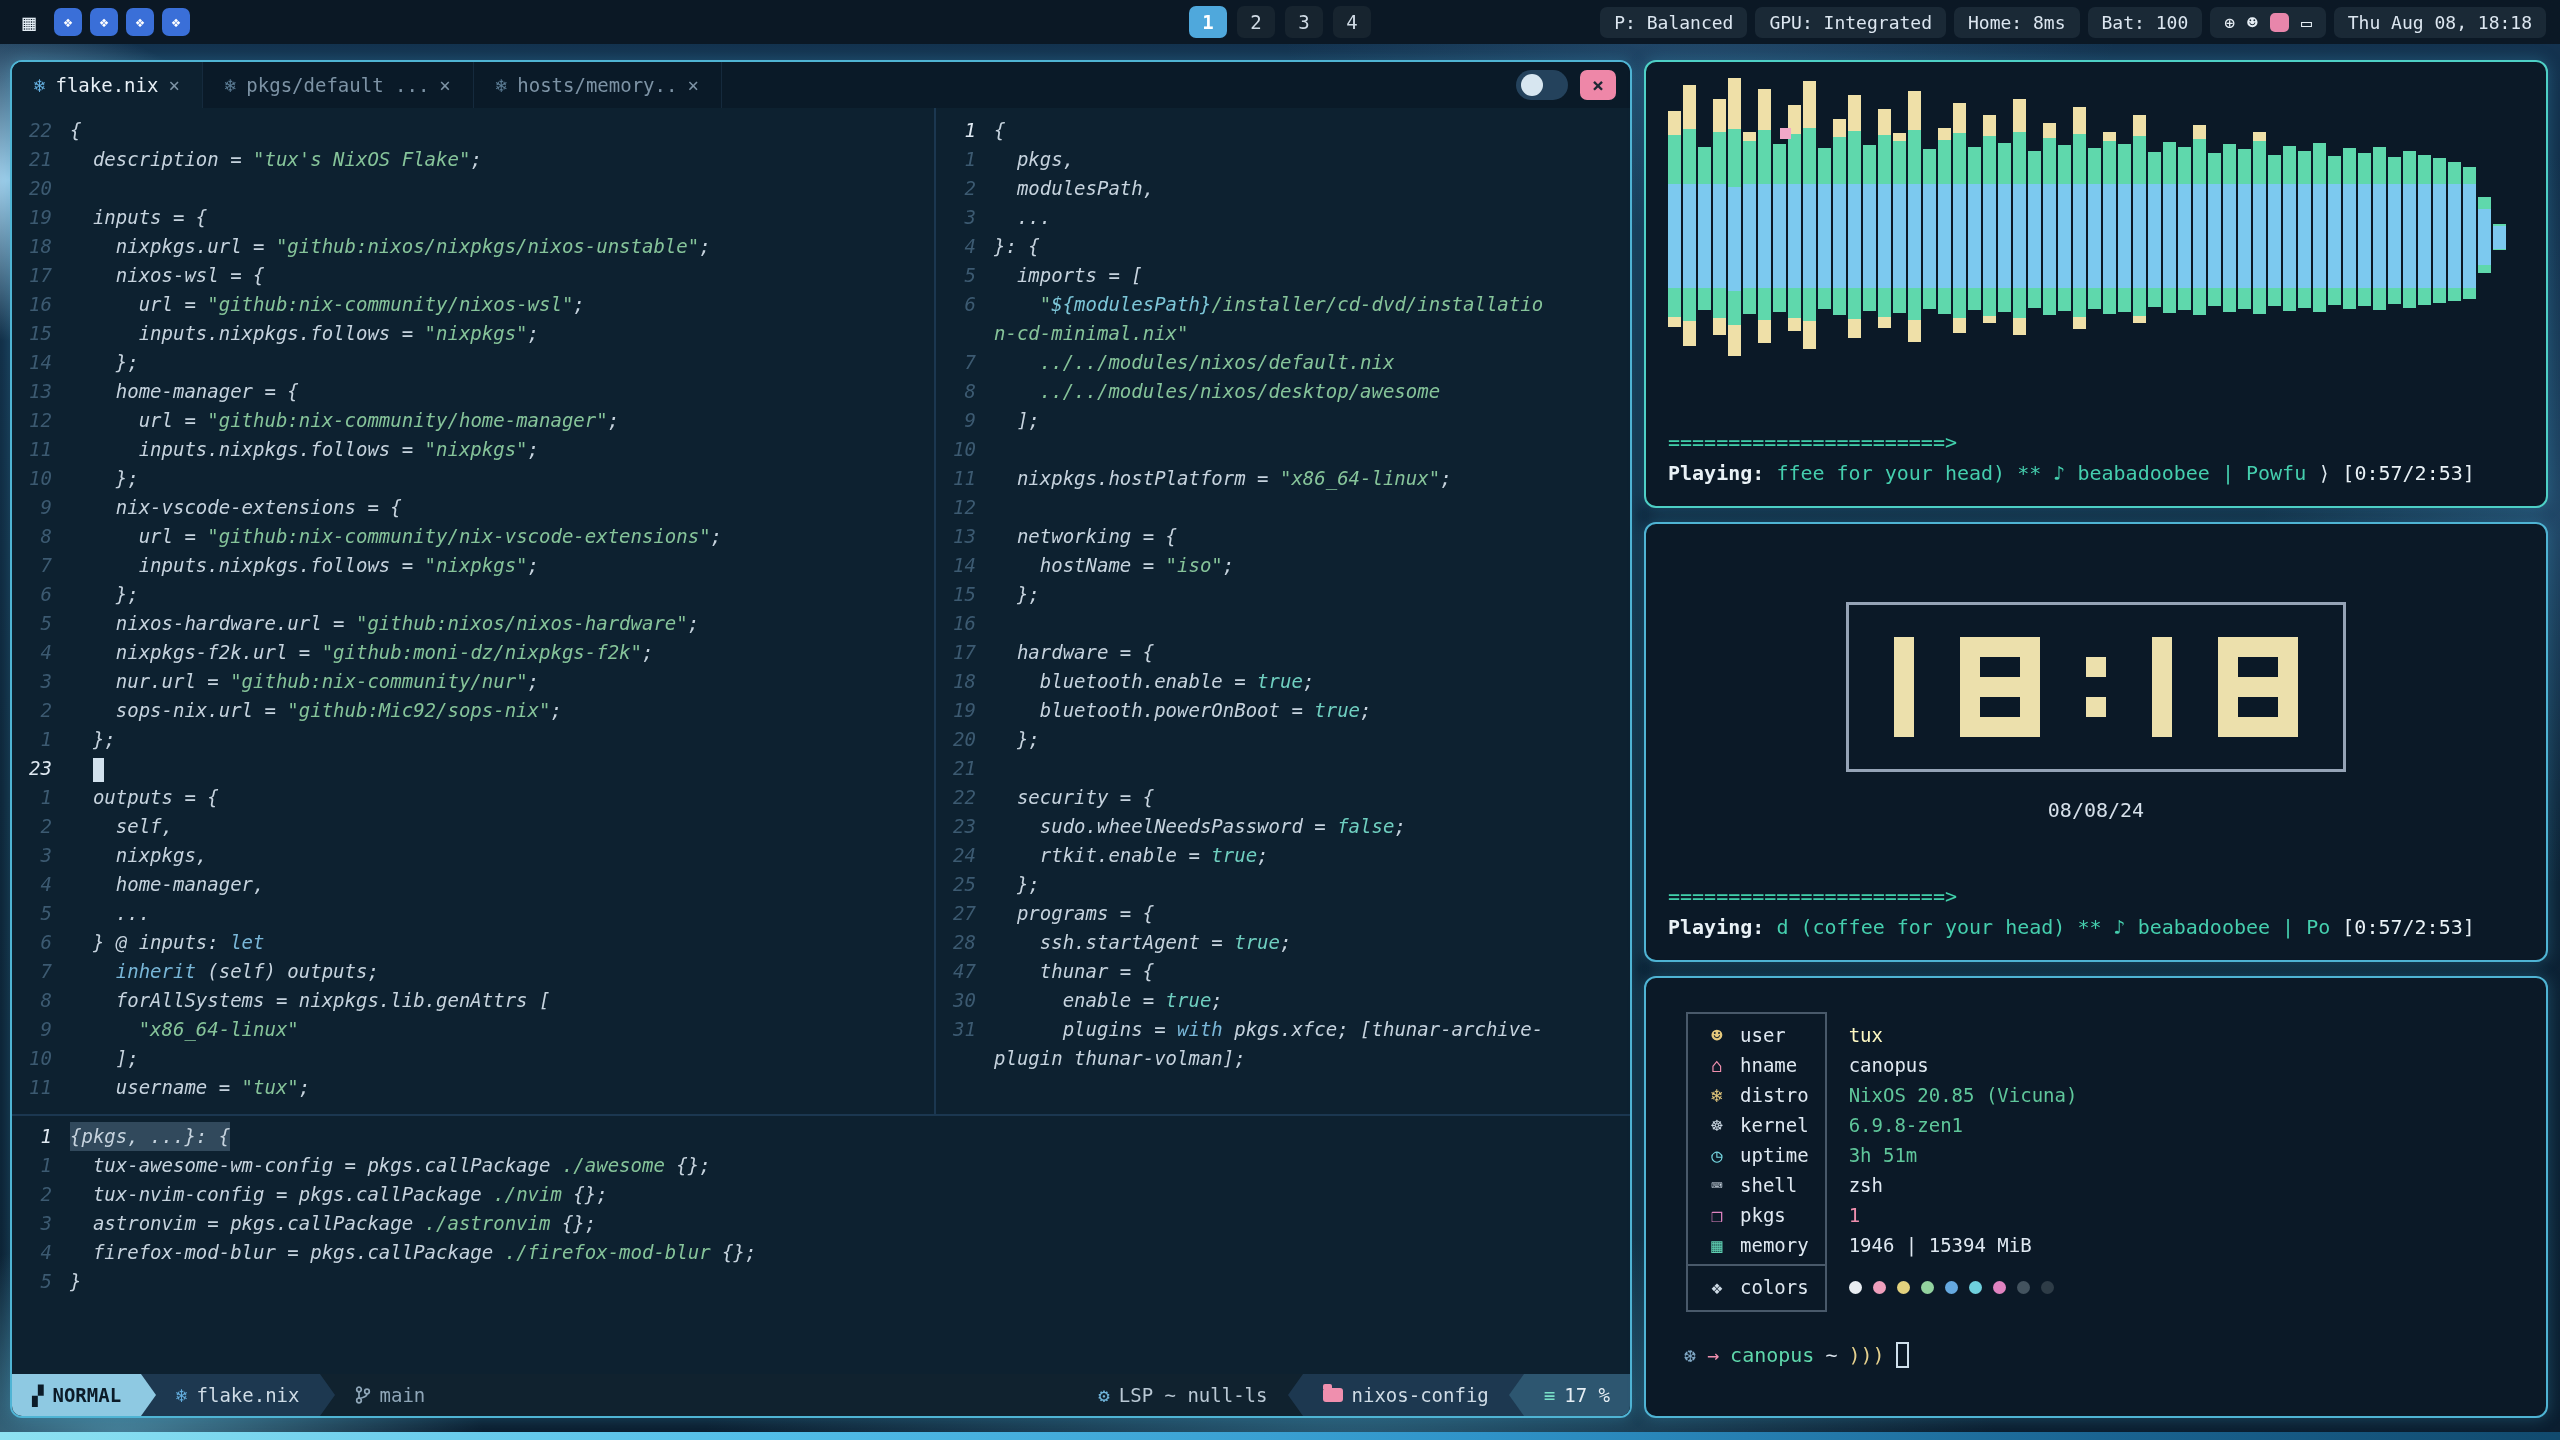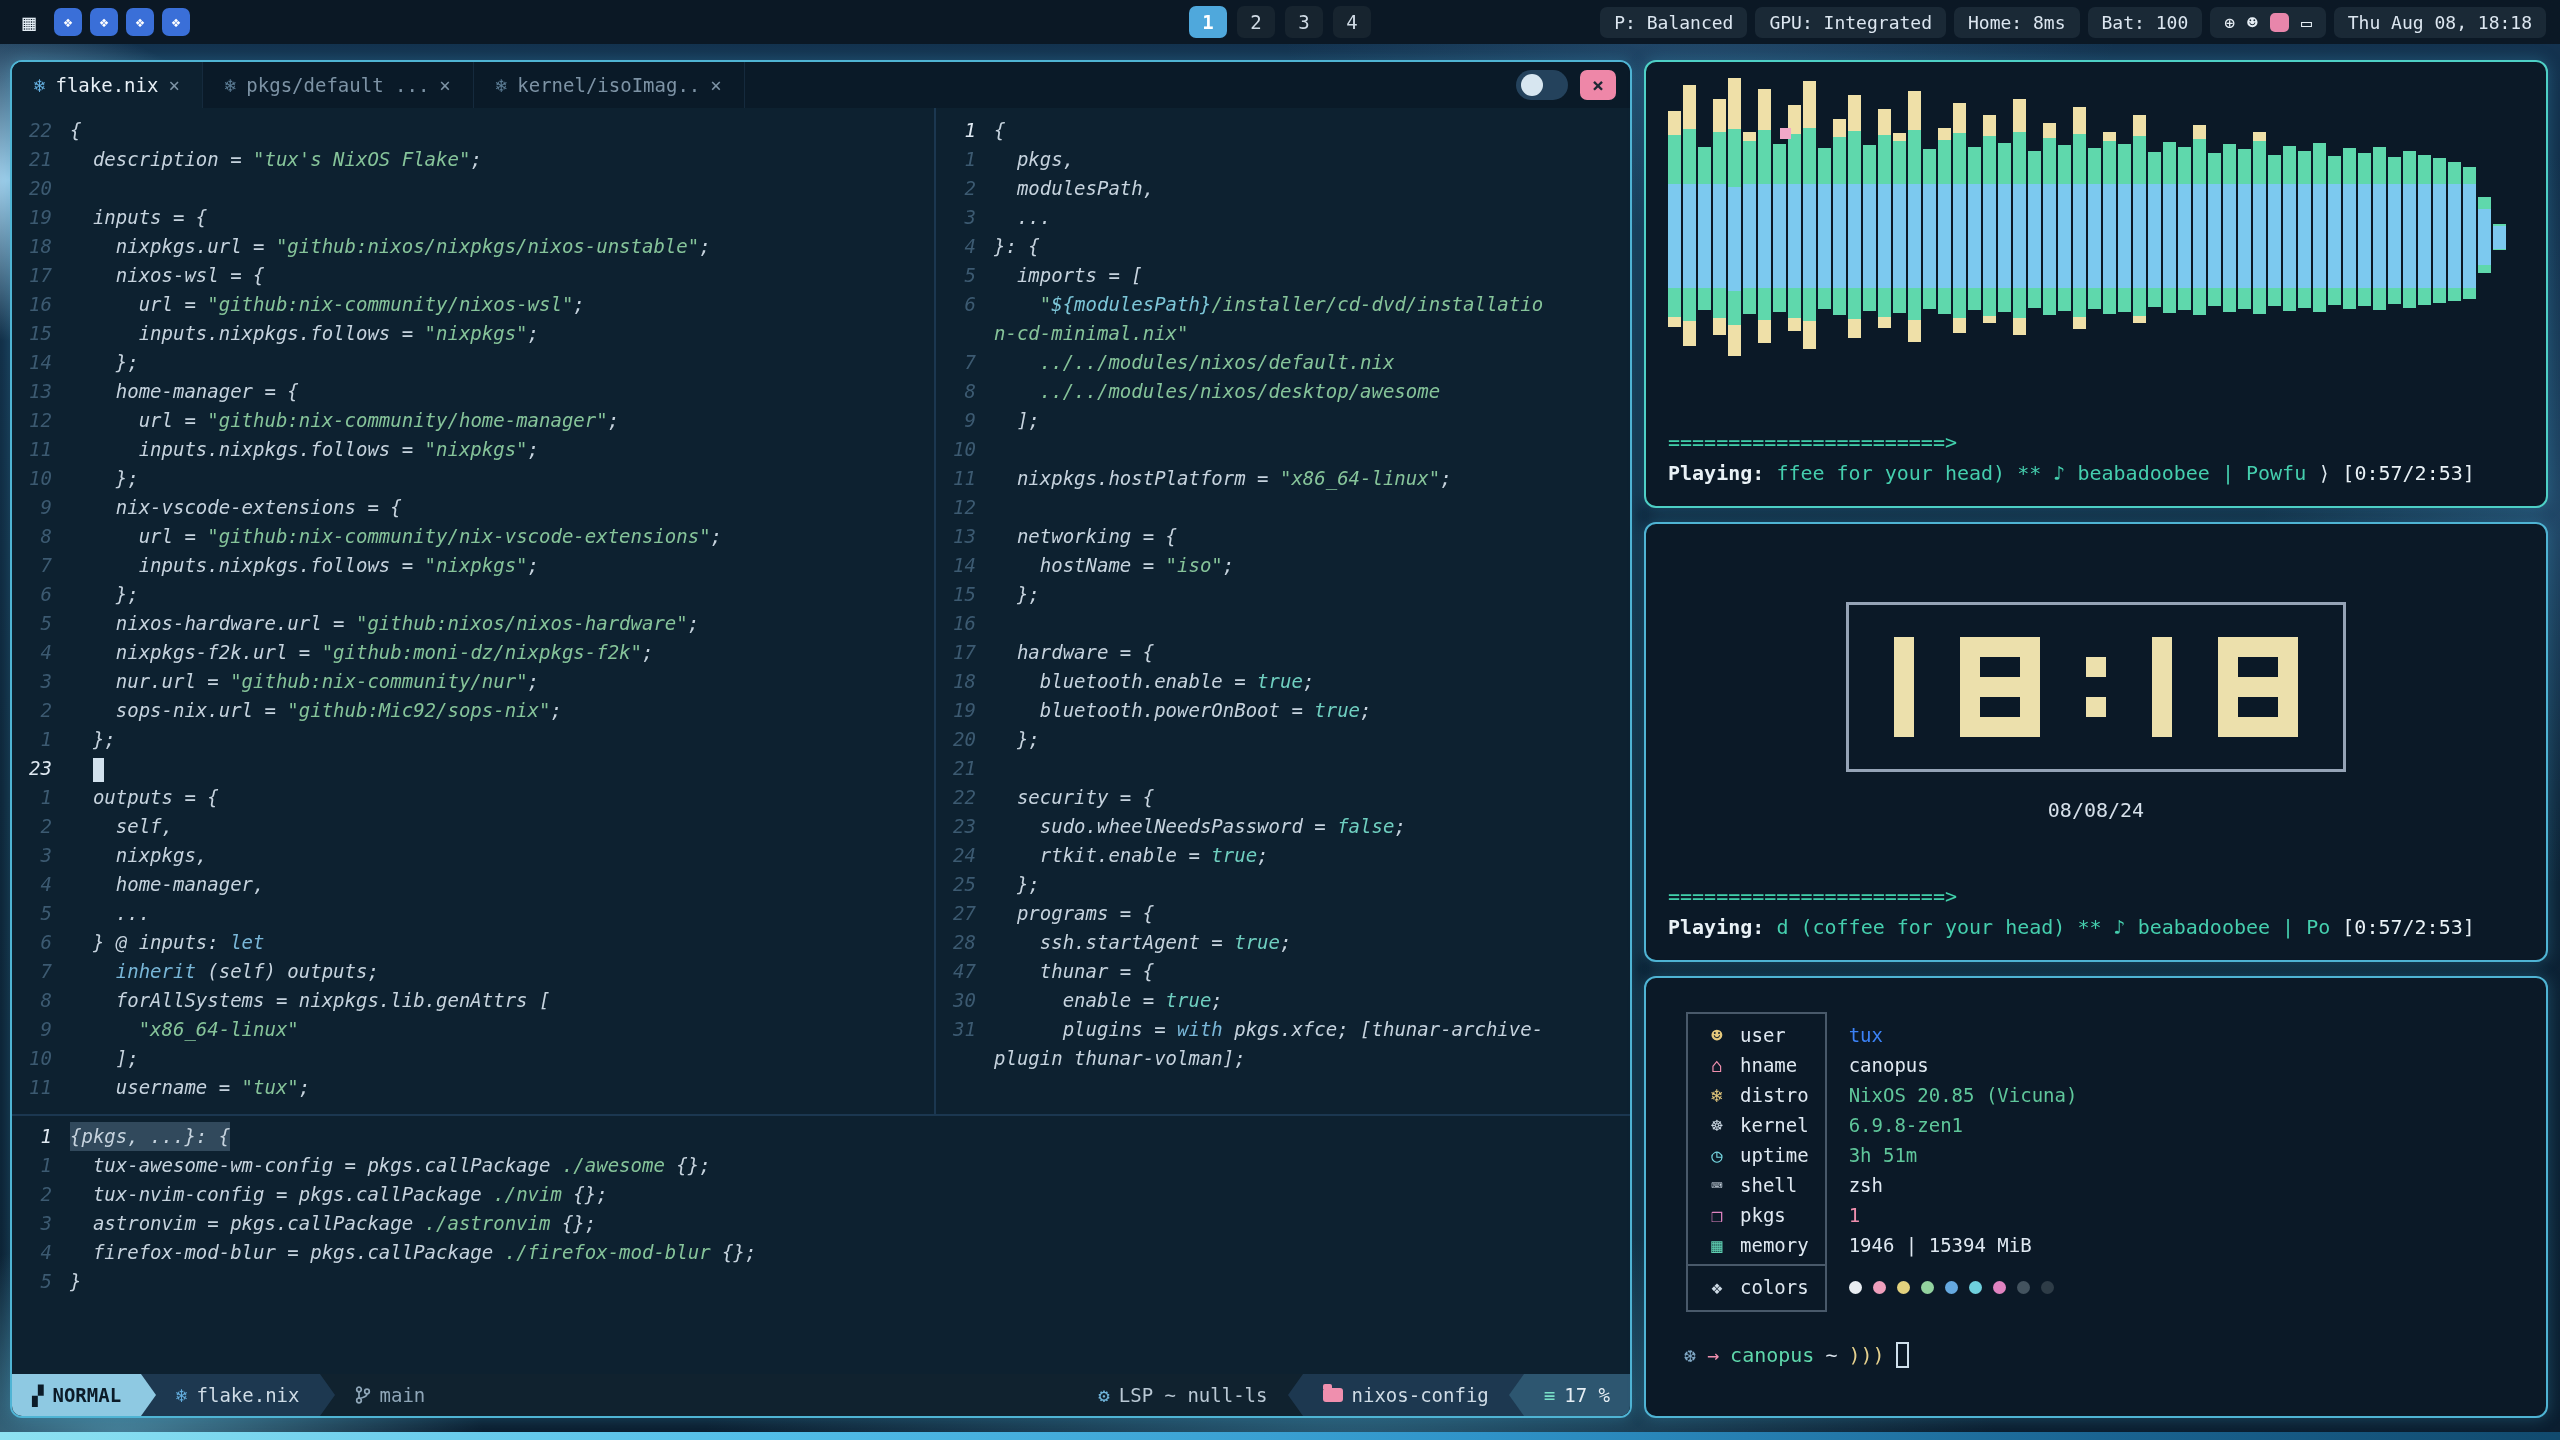--- a/index.html
+++ b/index.html
@@ -174,21 +174,21 @@
           <span>flake.nix</span>
           <span class="close">×</span>
         </div>
         <div class="tab">
           <span class="nixic">❄</span>
           <span>pkgs/default ...</span>
           <span class="close">×</span>
         </div>
         <div class="tab">
           <span class="nixic">❄</span>
-          <span>kernel/isoImag..</span>
+          <span>hosts/memory..</span>
           <span class="close">×</span>
         </div>
       </span>
     <span class="tab-controls">
       <span class="toggle">
           <span class="knob"></span>
         </span>
       <span class="closebtn">×</span>
     </span>
   </div>
@@ -1048,21 +1048,21 @@
           <span class="ficon" style="color: rgb(95, 208, 178);">▦</span>
           <span>memory</span>
         </div>
         <div class="fsep"></div>
         <div class="frow fcolors">
           <span class="ficon" style="color: rgb(205, 217, 228);">❖</span>
           <span>colors</span>
         </div>
       </div>
     <div class="fvals" id="fetch-values">
-        <div class="fval" style="color: #3b82f6;">tux</div>
+        <div class="fval" style="color: #fef9c3;">tux</div>
         <div class="fval" style="color: rgb(223, 232, 241);">canopus</div>
         <div class="fval" style="color: rgb(95, 199, 155);">NixOS 20.85 (Vicuna)</div>
         <div class="fval" style="color: rgb(95, 199, 155);">6.9.8-zen1</div>
         <div class="fval" style="color: rgb(95, 199, 155);">3h 51m</div>
         <div class="fval" style="color: rgb(223, 232, 241);">zsh</div>
         <div class="fval" style="color: rgb(239, 143, 174);">1</div>
         <div class="fval" style="color: rgb(223, 232, 241);">1946 | 15394 MiB</div>
         <div class="fval-sep"></div>
         <div class="dotrow">
           <span class="dot" style="background: rgb(233, 238, 243);"></span>

